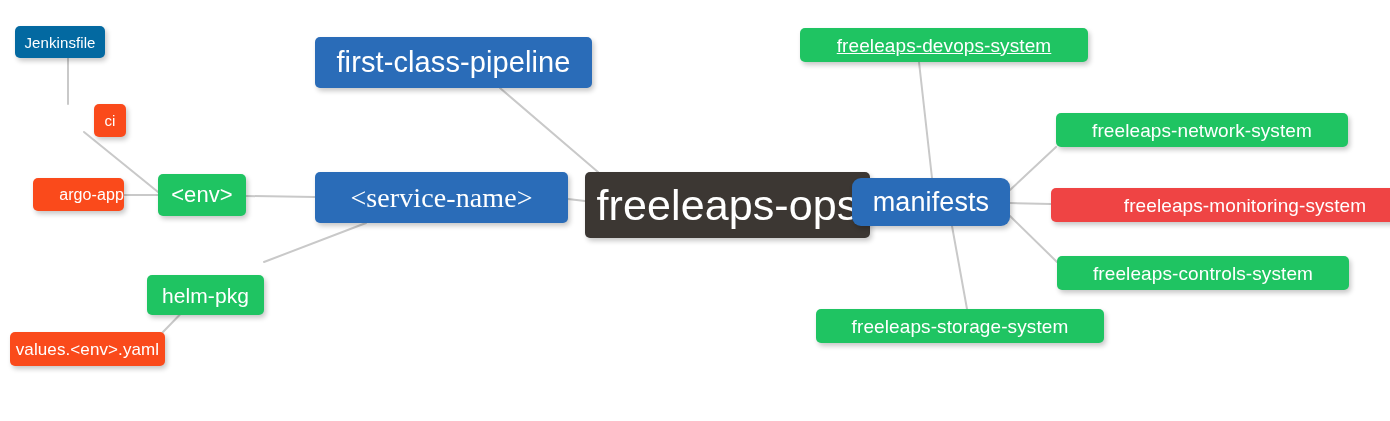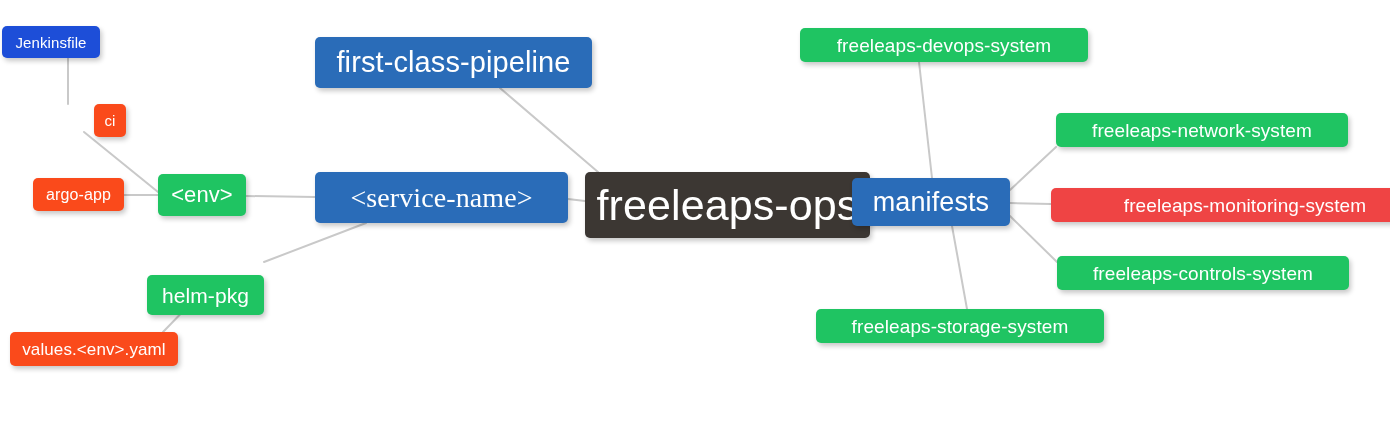--- a/index.html
+++ b/index.html
@@ -57,51 +57,51 @@
       <line x1="500" y1="88" x2="598" y2="172" stroke="#c9c9c9" stroke-width="2" stroke-linecap="round"></line>
       <line x1="568" y1="199" x2="585" y2="201" stroke="#c9c9c9" stroke-width="2" stroke-linecap="round"></line>
       <line x1="845" y1="202" x2="852" y2="202" stroke="#c9c9c9" stroke-width="2" stroke-linecap="round"></line>
       <line x1="932" y1="178" x2="919" y2="62" stroke="#c9c9c9" stroke-width="2" stroke-linecap="round"></line>
       <line x1="1010" y1="190" x2="1056" y2="147" stroke="#c9c9c9" stroke-width="2" stroke-linecap="round"></line>
       <line x1="1010" y1="203" x2="1051" y2="204" stroke="#c9c9c9" stroke-width="2" stroke-linecap="round"></line>
       <line x1="1010" y1="216" x2="1057" y2="262" stroke="#c9c9c9" stroke-width="2" stroke-linecap="round"></line>
       <line x1="952" y1="226" x2="967" y2="309" stroke="#c9c9c9" stroke-width="2" stroke-linecap="round"></line>
     </svg>
   <div id="node-layer">
-      <div class="node" style="left: 2px; top: 26px; width: 98px; height: 32px; background: #1d4ed8; font-size: 15px;">
+      <div class="node" style="left: 15px; top: 26px; width: 90px; height: 32px; background: #0369a1; font-size: 15px;">
         <span class="node-label">Jenkinsfile</span>
       </div>
       <div class="node" style="left: 52px; top: 104px; width: 32px; height: 33px; background: rgb(250, 74, 27); font-size: 15px; margin-left: 42px;">
         <span class="node-label">ci</span>
       </div>
-      <div class="node" style="left: 33px; top: 178px; width: 91px; height: 33px; background: rgb(250, 74, 27); font-size: 16px;">
+      <div class="node" style="left: 33px; top: 178px; width: 91px; height: 33px; background: rgb(250, 74, 27); font-size: 16px; justify-content: flex-end;">
         <span class="node-label">argo-app</span>
       </div>
       <div class="node" style="left: 158px; top: 174px; width: 88px; height: 42px; background: rgb(31, 196, 98); font-size: 22px;">
         <span class="node-label">&lt;env&gt;</span>
       </div>
       <div class="node" style="left: 147px; top: 258px; width: 117px; height: 40px; background: rgb(31, 196, 98); font-size: 21px; margin-top: 17px;">
         <span class="node-label">helm-pkg</span>
       </div>
-      <div class="node" style="left: 10px; top: 332px; width: 168px; height: 34px; background: rgb(250, 74, 27); font-size: 17px;">
+      <div class="node" style="left: 10px; top: 332px; width: 155px; height: 34px; background: rgb(250, 74, 27); font-size: 17px;">
         <span class="node-label">values.&lt;env&gt;.yaml</span>
       </div>
       <div class="node" style="left: 315px; top: 37px; width: 277px; height: 51px; background: rgb(42, 108, 184); font-size: 29px;">
         <span class="node-label">first-class-pipeline</span>
       </div>
       <div class="node" style="left: 315px; top: 172px; width: 253px; height: 51px; background: rgb(42, 108, 184); font-size: 28px; font-family: Liberation Serif, serif;">
         <span class="node-label">&lt;service-name&gt;</span>
       </div>
       <div class="node" style="left: 585px; top: 172px; width: 285px; height: 66px; background: rgb(60, 55, 51); font-size: 43px;">
         <span class="node-label">freeleaps-ops</span>
       </div>
-      <div class="node" style="left: 852px; top: 178px; width: 158px; height: 48px; background: rgb(42, 108, 184); font-size: 27px;">
+      <div class="node" style="left: 852px; top: 178px; width: 158px; height: 48px; background: rgb(42, 108, 184); font-size: 27px; border-radius: 9px;">
         <span class="node-label">manifests</span>
       </div>
-      <div class="node" style="left: 800px; top: 28px; width: 288px; height: 34px; background: rgb(31, 196, 98); font-size: 19px;">
+      <div class="node" style="left: 800px; top: 28px; width: 288px; height: 34px; background: rgb(31, 196, 98); font-size: 19px; text-decoration: underline;">
         <span class="node-label">freeleaps-devops-system</span>
       </div>
       <div class="node" style="left: 1056px; top: 113px; width: 292px; height: 34px; background: rgb(31, 196, 98); font-size: 19px;">
         <span class="node-label">freeleaps-network-system</span>
       </div>
       <div class="node" style="left: 1051px; top: 188px; width: 388px; height: 34px; background: #ef4444; font-size: 19px;">
         <span class="node-label">freeleaps-monitoring-system</span>
       </div>
       <div class="node" style="left: 1057px; top: 256px; width: 292px; height: 34px; background: rgb(31, 196, 98); font-size: 19px;">
         <span class="node-label">freeleaps-controls-system</span>

